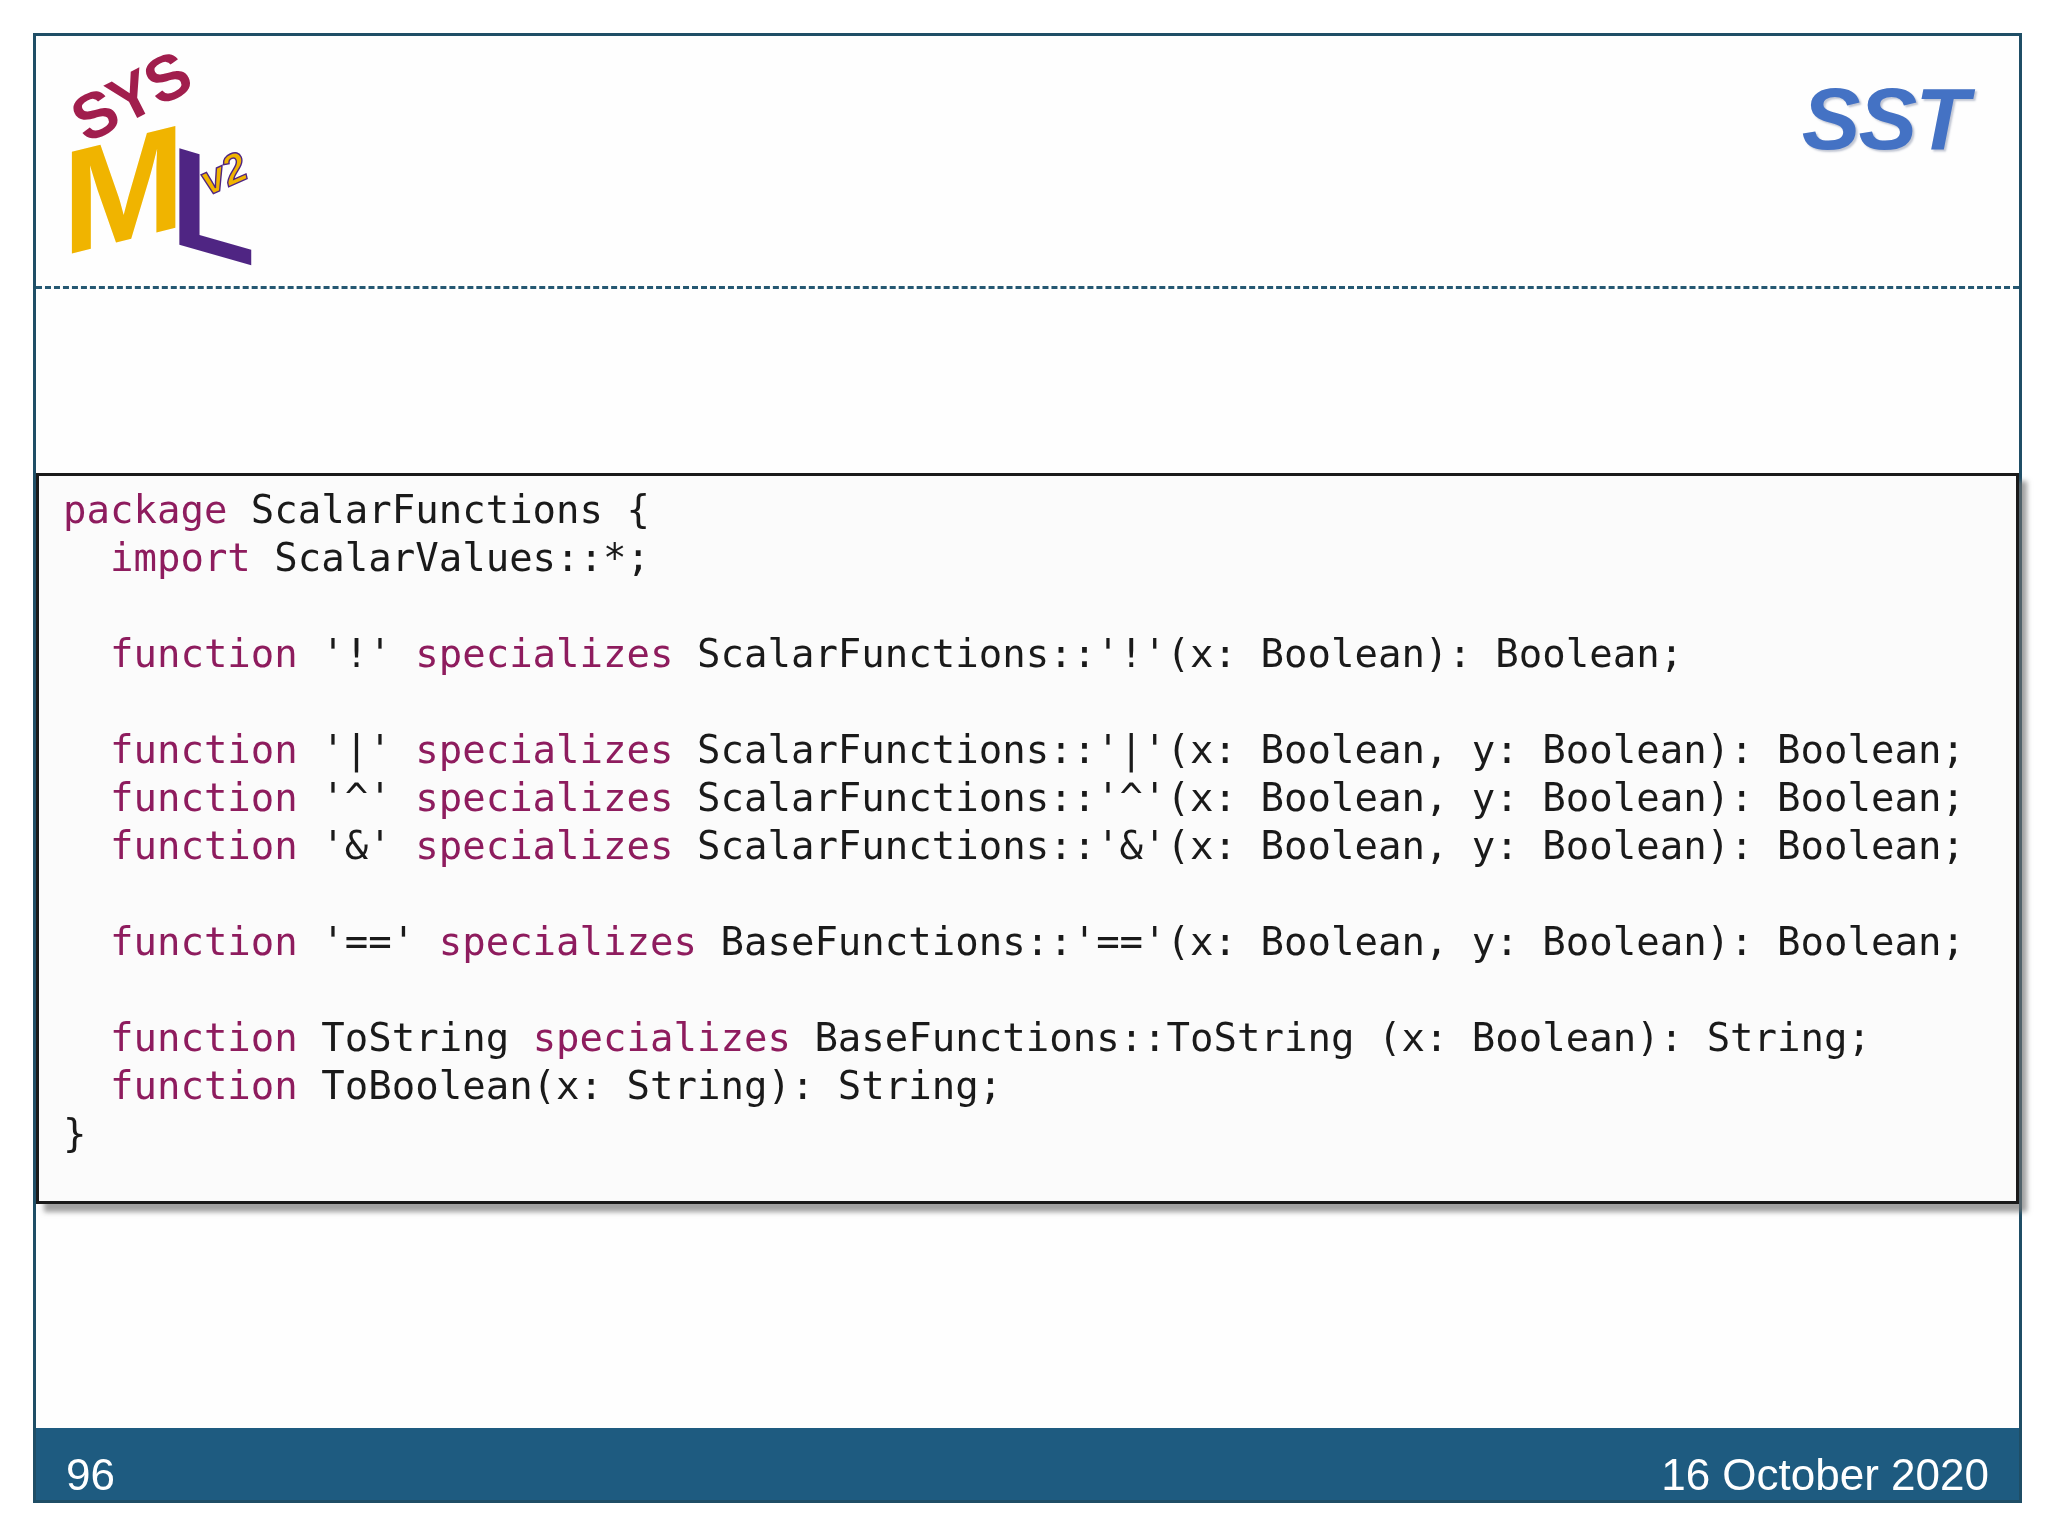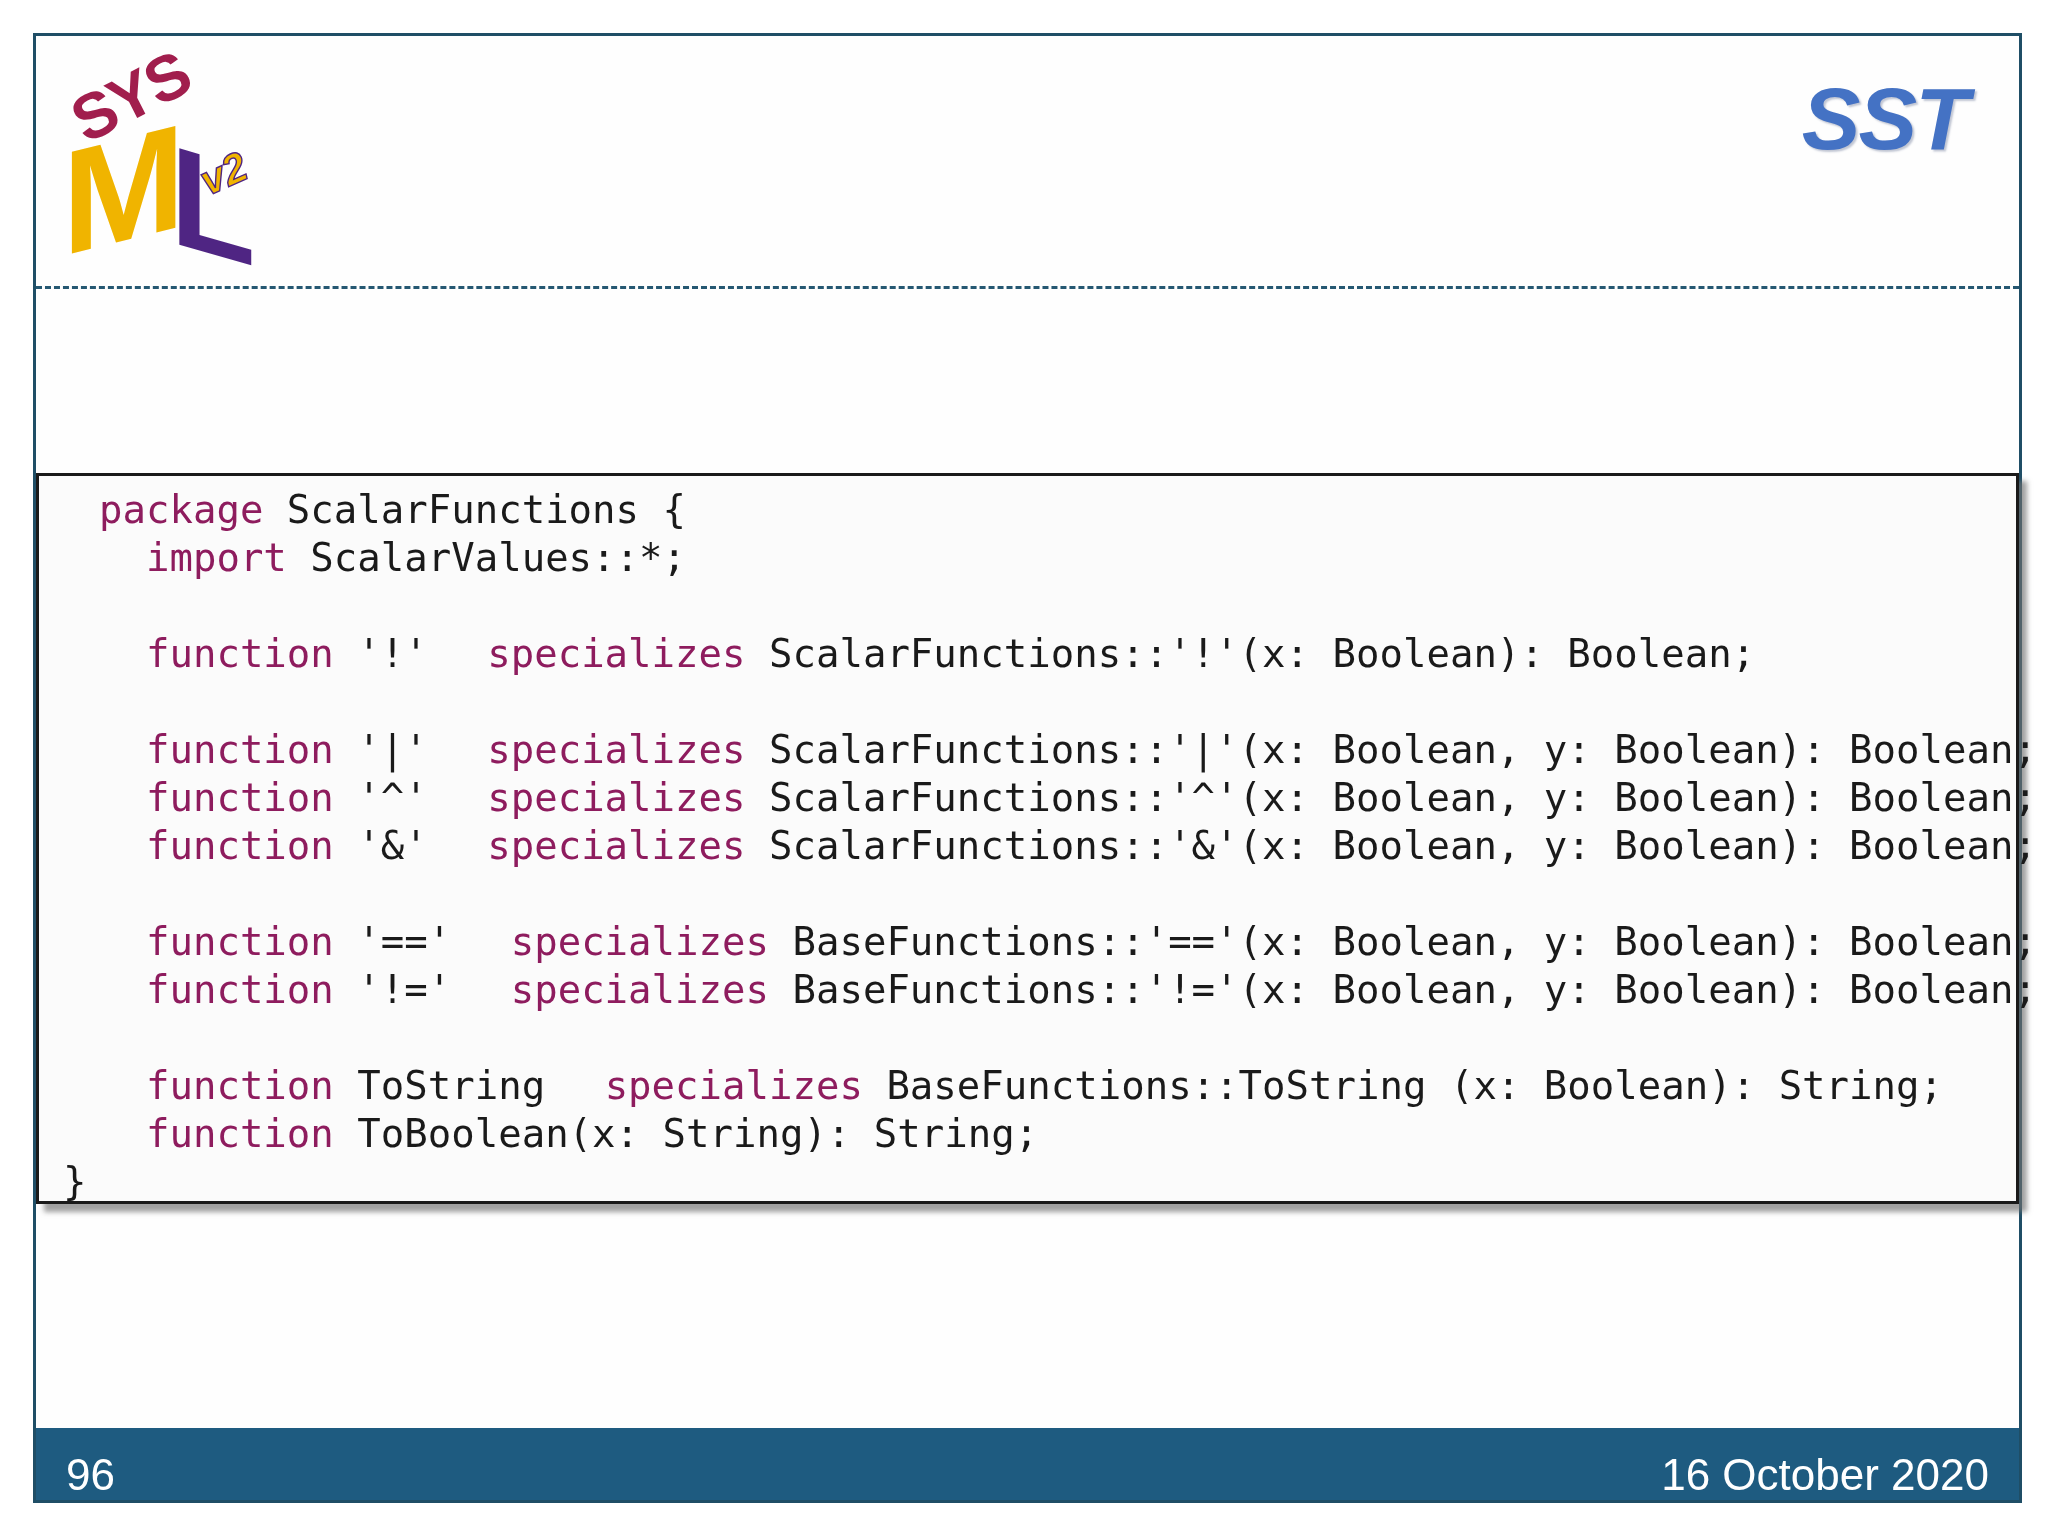--- a/index.html
+++ b/index.html
@@ -34,21 +34,21 @@
     position:absolute;left:0;right:0;top:437px;height:731px;box-sizing:border-box;
     border:3px solid var(--code-border,#1a1a1a);background:var(--code-bg,#fbfbfb);
     box-shadow:8px 8px 5px rgba(110,110,110,.65);
   }
   .code{
     padding:10px 0 0 24px;
     font-family:"DejaVu Sans Mono","Liberation Mono",monospace;
     font-size:39px;color:var(--code-text,#1a1a1a);
   }
   .code-line{white-space:pre;height:48px;line-height:48px;}
-  .code .kw{color:var(--keyword,#8e1c5e);margin-left:36px;}
+  .code .kw{color:var(--keyword,#8e1c5e);}
   
   .footer{
     position:absolute;left:0;right:0;bottom:0;height:72px;
     background:var(--footer-bg,#1e5b80);color:var(--footer-text,#ffffff);
     display:flex;justify-content:space-between;align-items:flex-end;
     padding:0 30px;box-sizing:border-box;font-size:44px;
   }
   .logo svg text{font-family:"Liberation Sans",sans-serif;}
 </style>
 </head>
@@ -75,21 +75,20 @@
         <div class="code-line"><span class="kw">package</span><span> ScalarFunctions {</span></div>
         <div class="code-line"><span>  </span><span class="kw">import</span><span> ScalarValues::*;</span></div>
         <div class="code-line"></div>
         <div class="code-line"><span>  </span><span class="kw">function</span><span> '!' </span><span class="kw">specializes</span><span> ScalarFunctions::'!'(x: Boolean): Boolean;</span></div>
         <div class="code-line"></div>
         <div class="code-line"><span>  </span><span class="kw">function</span><span> '|' </span><span class="kw">specializes</span><span> ScalarFunctions::'|'(x: Boolean, y: Boolean): Boolean;</span></div>
         <div class="code-line"><span>  </span><span class="kw">function</span><span> '^' </span><span class="kw">specializes</span><span> ScalarFunctions::'^'(x: Boolean, y: Boolean): Boolean;</span></div>
         <div class="code-line"><span>  </span><span class="kw">function</span><span> '&amp;' </span><span class="kw">specializes</span><span> ScalarFunctions::'&amp;'(x: Boolean, y: Boolean): Boolean;</span></div>
         <div class="code-line"></div>
         <div class="code-line"><span>  </span><span class="kw">function</span><span> '==' </span><span class="kw">specializes</span><span> BaseFunctions::'=='(x: Boolean, y: Boolean): Boolean;</span></div>
-        <div class="code-line"><span>  </span><span class="kw">function</span><span> '!=' </span><span class="kw">specializes</span><span> BaseFunctions::'!='(x: Boolean, y: Boolean): Boolean;</span></div>
         <div class="code-line"></div>
         <div class="code-line"><span>  </span><span class="kw">function</span><span> ToString </span><span class="kw">specializes</span><span> BaseFunctions::ToString (x: Boolean): String;</span></div>
         <div class="code-line"><span>  </span><span class="kw">function</span><span> ToBoolean(x: String): String;</span></div>
         <div class="code-line"><span>}</span></div>
       </div>
   </div>
 
   <div class="footer">
     <span>96</span>
     <span>16 October 2020</span>

